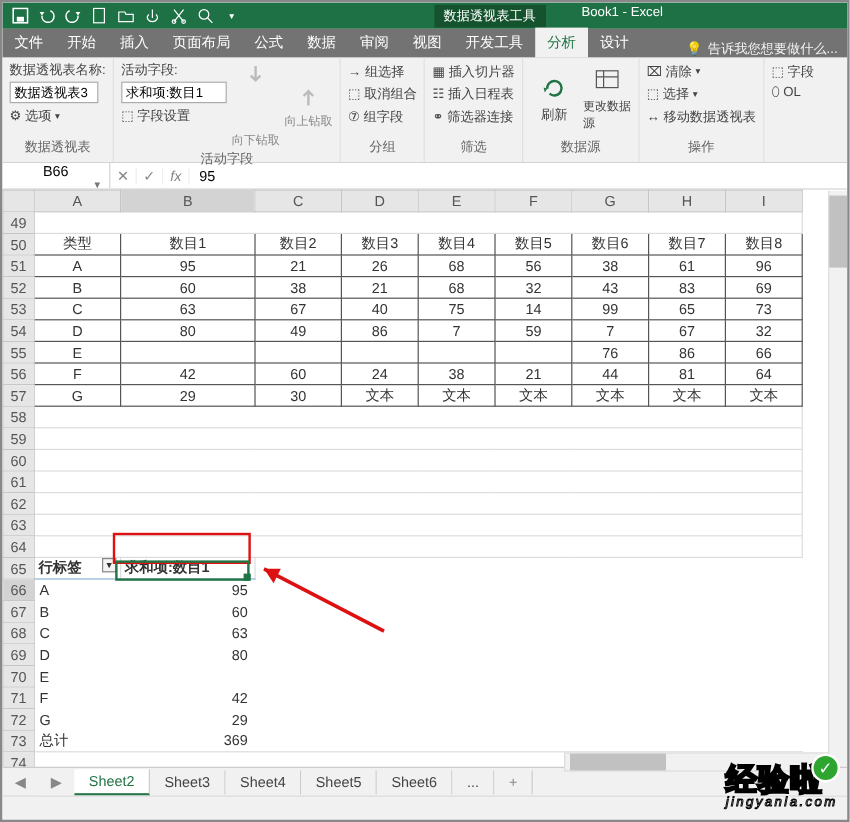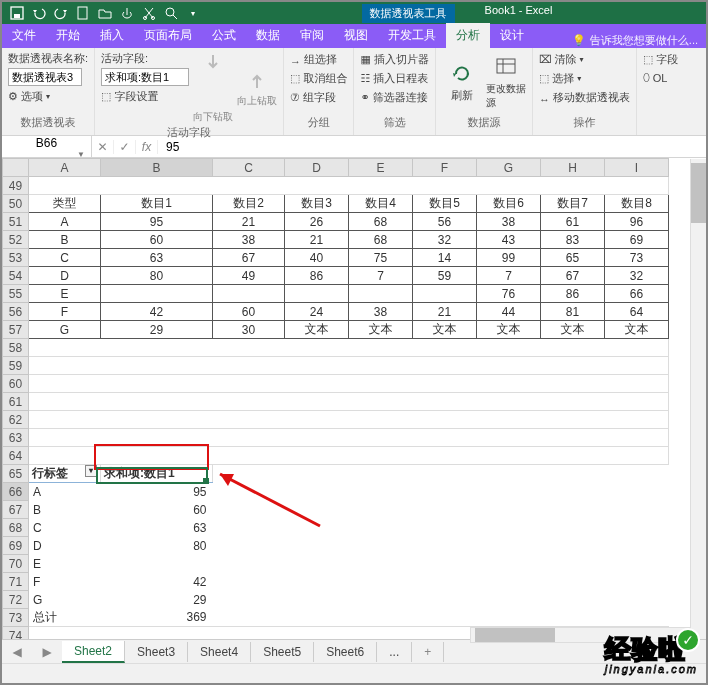--- a/index.html
+++ b/index.html
@@ -1,22 +1,22 @@
 <!DOCTYPE html>
 <html><head>
   <meta charset="utf-8">
   <style>
     * { margin:0; padding:0; box-sizing:border-box; font-family:"Microsoft YaHei","Segoe UI",sans-serif; }
     body { background:#fff; width:708px; height:685px; overflow:hidden; position:relative; border:2px solid #888; }
     .titlebar { background:#1e7045; height:22px; display:flex; align-items:center; color:#fff; font-size:11px; }
     .qat { display:flex; gap:8px; padding:0 8px; align-items:center; }
     .qat-icon { width:14px; height:14px; display:flex; align-items:center; justify-content:center; }
     .title-center { flex:1; text-align:center; display:flex; justify-content:center; gap:30px; }
-    .title-badge { background:#0369a1; padding:2px 8px; font-size:11px; }
-    .ribbon-tabs { background:#8b5cf6; height:24px; display:flex; align-items:flex-end; color:#fff; font-size:12px; }
+    .title-badge { background:#14532d; padding:2px 8px; font-size:11px; }
+    .ribbon-tabs { background:#737373; height:24px; display:flex; align-items:flex-end; color:#fff; font-size:12px; }
     .rtab { padding:4px 10px; cursor:default; }
     .rtab.active { background:#f1f1f1; color:#227447; }
     .tell-me { margin-left:auto; display:flex; align-items:center; gap:4px; padding:0 8px; font-size:11px; opacity:.9; }
     .ribbon { background:#f1f1f1; height:88px; border-bottom:1px solid #d4d4d4; display:flex; font-size:11px; color:#444; }
     .rgroup { border-right:1px solid #e0e0e0; padding:3px 6px 4px; display:flex; flex-direction:column; }
     .rgroup-body { flex:1; display:flex; gap:4px; }
     .rgroup-label { text-align:center; font-size:11px; color:#666; padding:1px 0; }
     .field-col { display:flex; flex-direction:column; gap:2px; }
     .field-lbl { font-size:11px; color:#444; }
     .field-input { border:1px solid #ababab; background:#fff; font-size:11px; padding:1px 3px; height:18px; width:74px; }

